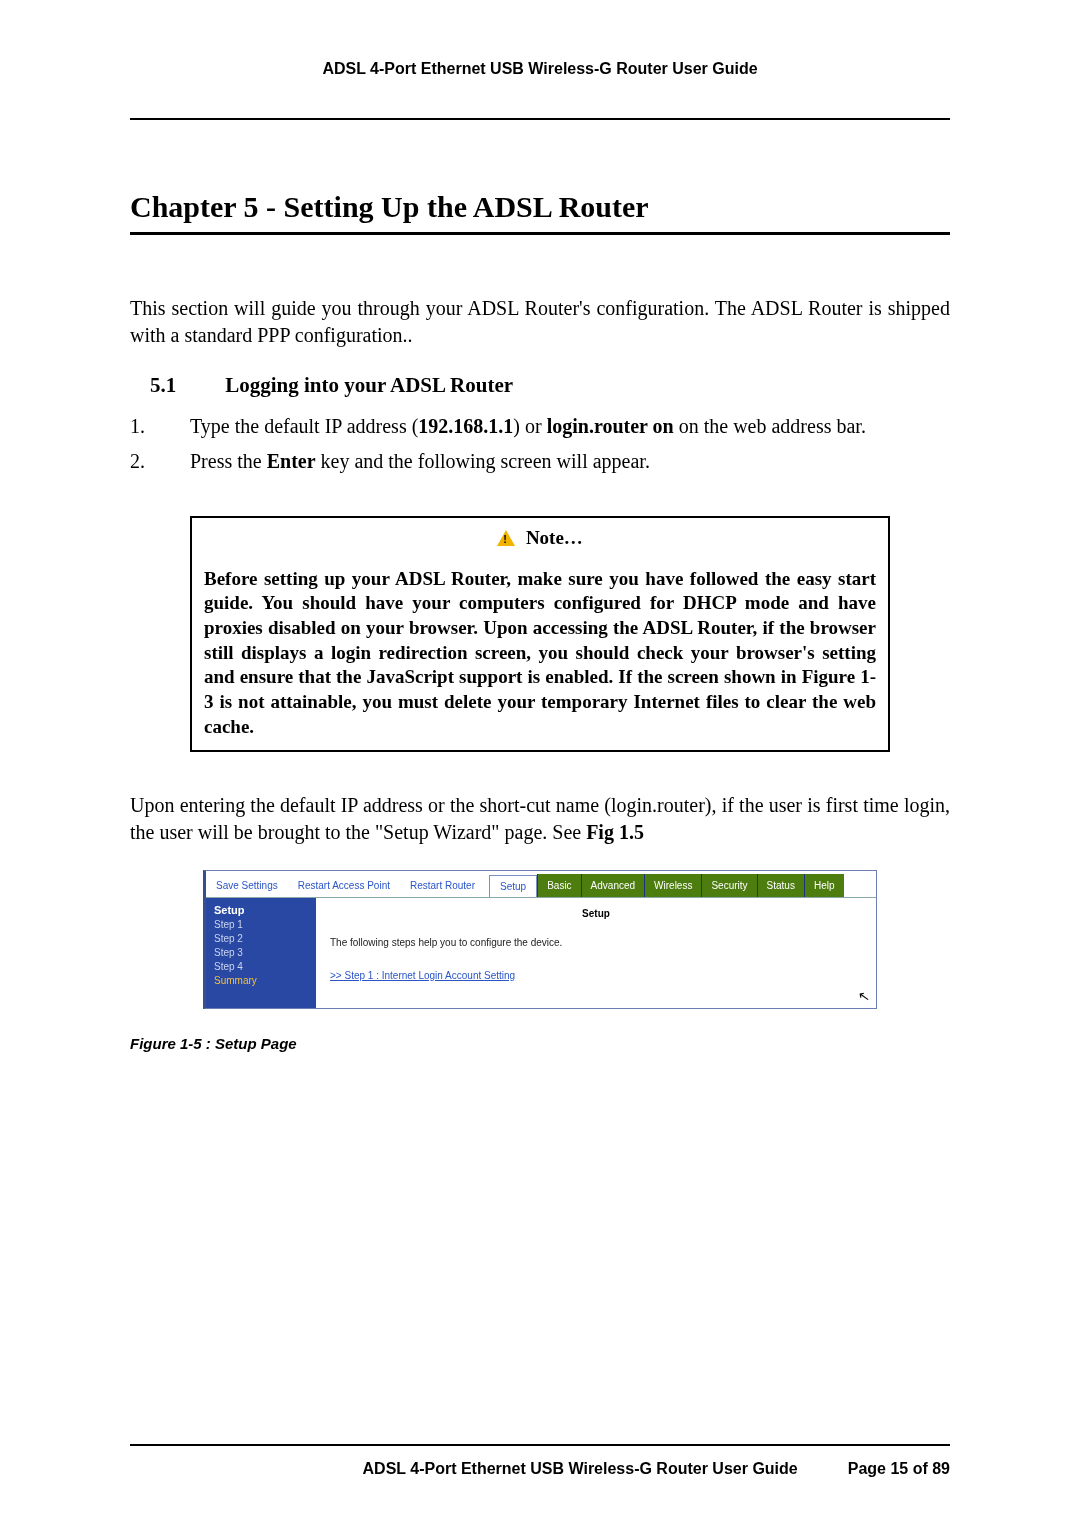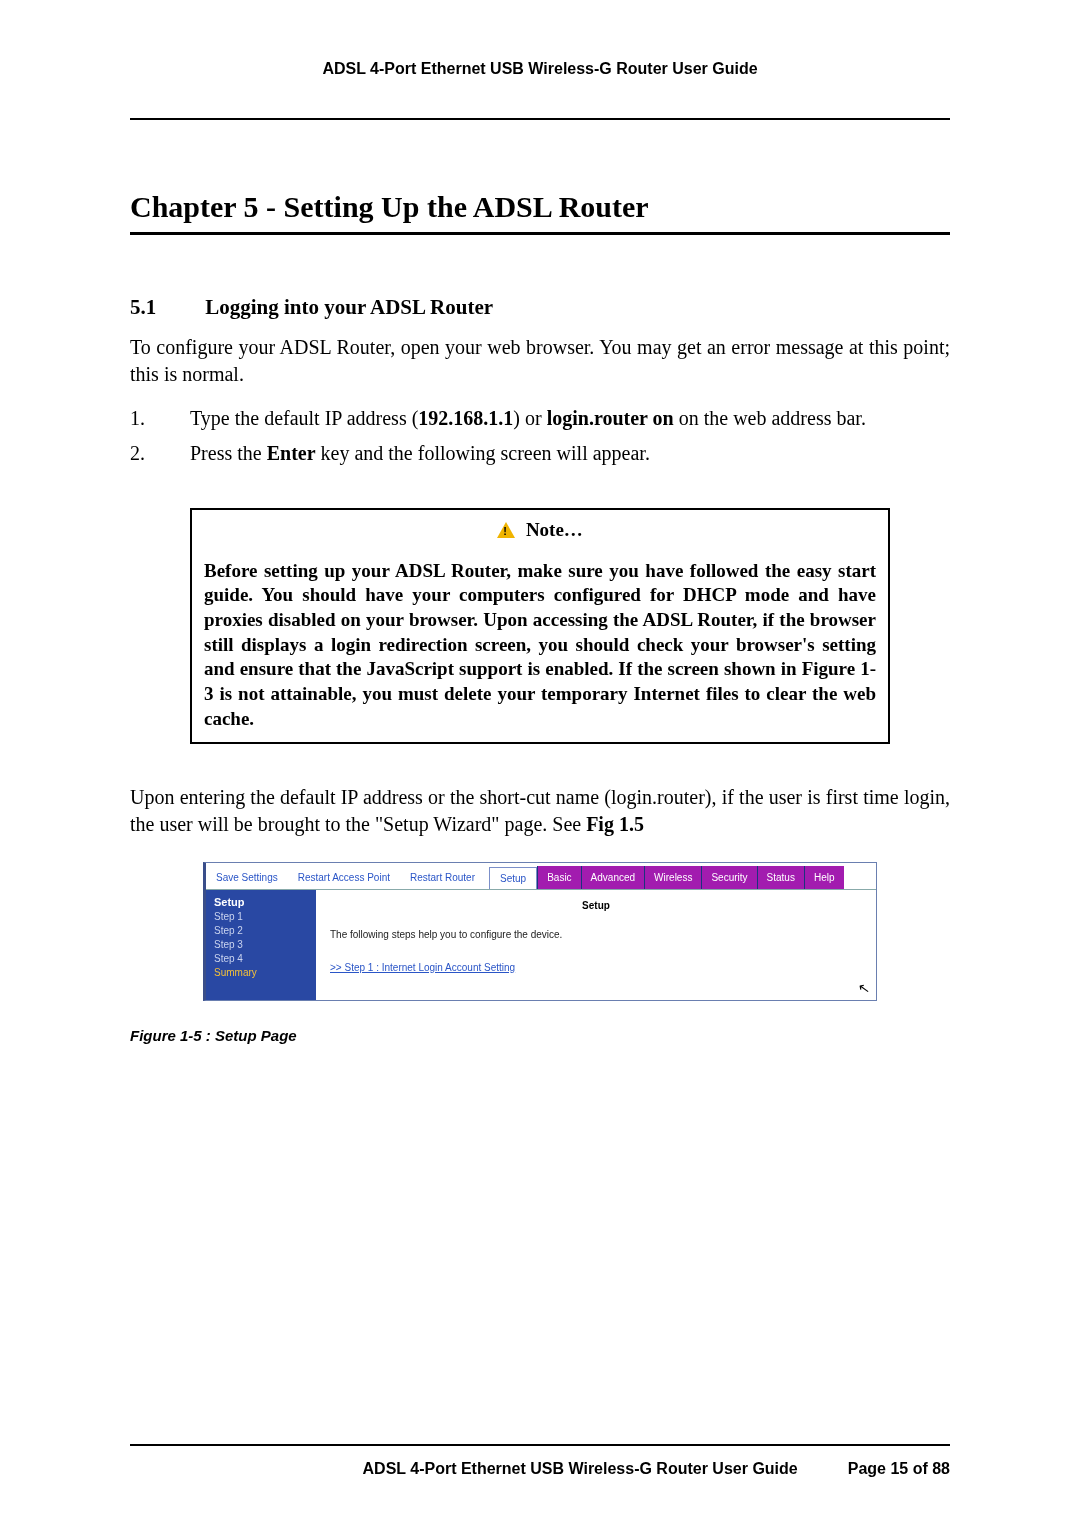--- a/index.html
+++ b/index.html
@@ -46,20 +46,21 @@
     text-align: justify;
   }
   .section-heading {
     font-size: 21px;
     font-weight: bold;
     margin: 20px 0 14px 0;
   }
   .section-number {
     display: inline-block;
     width: 70px;
+    margin-left: 20px;
   }
   ol.steps {
     font-size: 20px;
     padding-left: 0;
     margin: 0 0 20px 0;
     list-style: none;
   }
   ol.steps li {
     margin: 6px 0;
     line-height: 1.45;
@@ -129,21 +130,21 @@
   }
   .router-top .active-tab {
     background: #fff;
     color: #2a55c7;
     border: 1px solid #7b8fc9;
     border-bottom: none;
     padding: 5px 10px;
     margin-top: 1px;
   }
   .router-top .nav-tab {
-    background: #a21caf;
+    background: #4d7c0f;
     color: #fff;
     padding: 6px 9px;
     border-left: 1px solid #1b347e;
   }
   .router-top .spacer { flex: 0 0 4px; }
   .router-body {
     display: flex;
     min-height: 110px;
   }
   .router-side {
@@ -224,27 +225,27 @@
 <body>
 
 <div class="page">
 
   <div class="running-header">ADSL 4-Port Ethernet USB Wireless-G Router User Guide</div>
   <hr class="header-rule">
 
   <h1 class="chapter-title">Chapter 5  - Setting Up the ADSL Router</h1>
   <hr class="chapter-rule">
 
+  <p class="body">This section will guide you through your ADSL Router's configuration. The ADSL Router is shipped with a standard PPP configuration..</p>
 
   <div class="section-heading">
     <span class="section-number">5.1</span>
     <span>Logging into your ADSL Router</span>
   </div>
 
-  <p class="body" style="margin-bottom:16px;">To configure your ADSL Router, open your web browser. You may get an error message at this point; this is normal.</p>
 
   <ol class="steps">
     <li>
       <span class="num">1.</span><span>Type the default IP address (</span><span class="b">192.168.1.1</span><span>) or </span><span class="b">login.router on</span><span> on the web address bar.</span>
     </li>
     <li>
       <span class="num">2.</span><span>Press the </span><span class="b">Enter</span><span> key and the following screen will appear.</span>
     </li>
   </ol>
 
@@ -289,16 +290,16 @@
         <a class="panel-link">&gt;&gt; Step 1 : Internet Login Account Setting</a>
         <span class="cursor-icon">↖</span>
       </div>
     </div>
   </div>
 
   <div class="figure-caption">Figure 1-5 : Setup Page</div>
 
   <div class="footer">
     <span>ADSL 4-Port Ethernet USB Wireless-G Router User Guide</span>
-    <span>Page 15 of 88</span>
+    <span>Page 15 of 89</span>
   </div>
 
 </div>
 
 </body></html>

